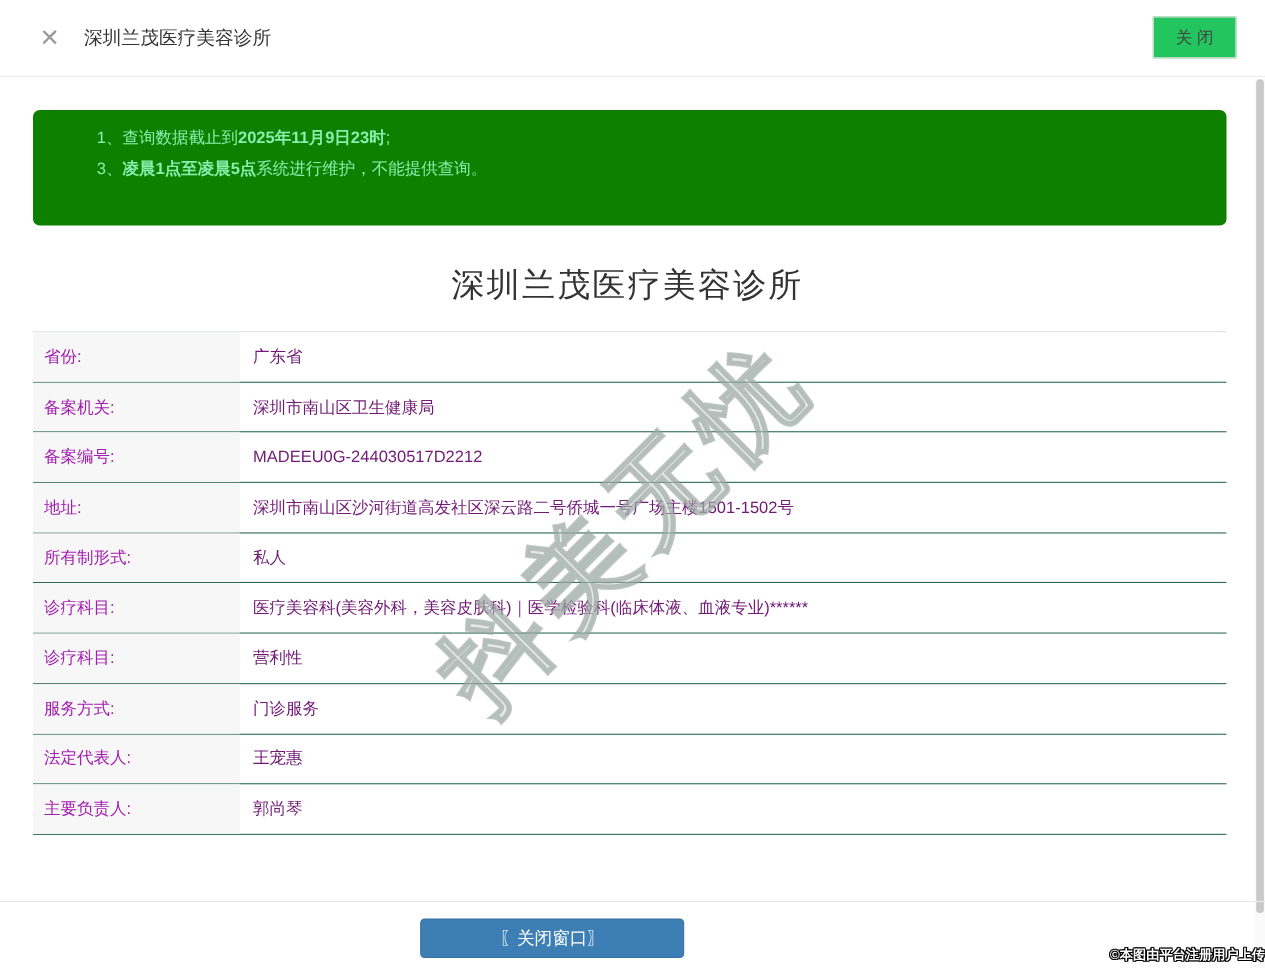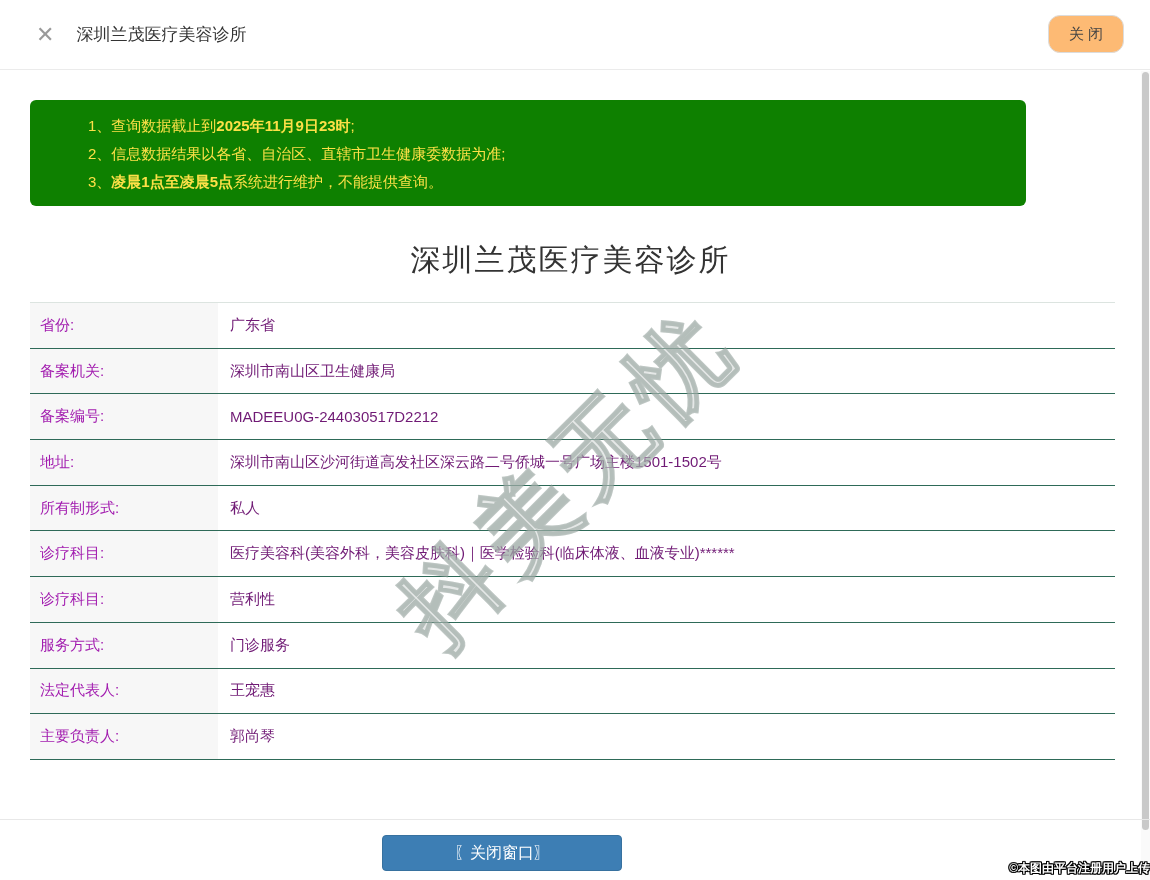--- a/index.html
+++ b/index.html
@@ -15,40 +15,40 @@
     background:#fff; border-bottom:1px solid #ebebeb;
     display:flex; align-items:center;
   }
   .x-icon {
     margin-left:36px; font-size:22px; color:#9a9a9a; cursor:pointer;
     line-height:1; font-weight:400;
   }
   .topbar-title { margin-left:22px; font-size:17px; color:#333; }
   .topbar-close-btn {
     position:absolute; right:26px; top:15px; width:76px; height:38px;
-    background:#fdba74; border:1px solid #dcdcdc; border-radius:12px;
+    background:#22c55e; border:1px solid #dcdcdc; border-radius:0;
     font-size:15px; color:#444; display:flex; align-items:center; justify-content:center;
     cursor:pointer; font-family:inherit;
   }
 
   
   .scrollbar-track {
     position:absolute; top:71px; right:0; width:9px; height:809px; background:#fafafa;
   }
   .scrollbar-thumb {
     position:absolute; top:1px; right:1px; width:7px; height:758px;
     background:#c9c9c9; border-radius:4px;
   }
 
   
   .content { position:absolute; top:71px; left:0; width:1141px; }
 
   .notice-box {
-    margin:29px 26px 0 30px; width:996px; min-height:105px;
-    background:#0e8000; border-radius:6px; color:#fde047;
+    margin:29px 26px 0 30px; width:1085px; min-height:105px;
+    background:#0e8000; border-radius:6px; color:#86efac;
     padding:12px 20px 10px 58px; font-size:15px; line-height:28px;
   }
   .notice-box b { font-weight:bold; }
 
   .page-title {
     margin-top:34px; text-align:center; font-size:30px; letter-spacing:2px;
     color:#333; font-weight:400;
   }
 
   
@@ -107,21 +107,20 @@
 </div>
 
 <div class="scrollbar-track">
   <div class="scrollbar-thumb"></div>
 </div>
 
 <div class="content">
 
   <div class="notice-box">
     <div><span>1、查询数据截止到</span><b>2025年11月9日23时</b><span>;</span></div>
-    <div><span>2、信息数据结果以各省、自治区、直辖市卫生健康委数据为准;</span></div>
     <div><span>3、</span><b>凌晨1点至凌晨5点</b><span>系统进行维护，不能提供查询。</span></div>
   </div>
 
   <div class="page-title">深圳兰茂医疗美容诊所</div>
 
   <div class="detail-table">
     <div class="detail-row">
       <div class="detail-label">省份:</div>
       <div class="detail-value">广东省</div>
     </div>

